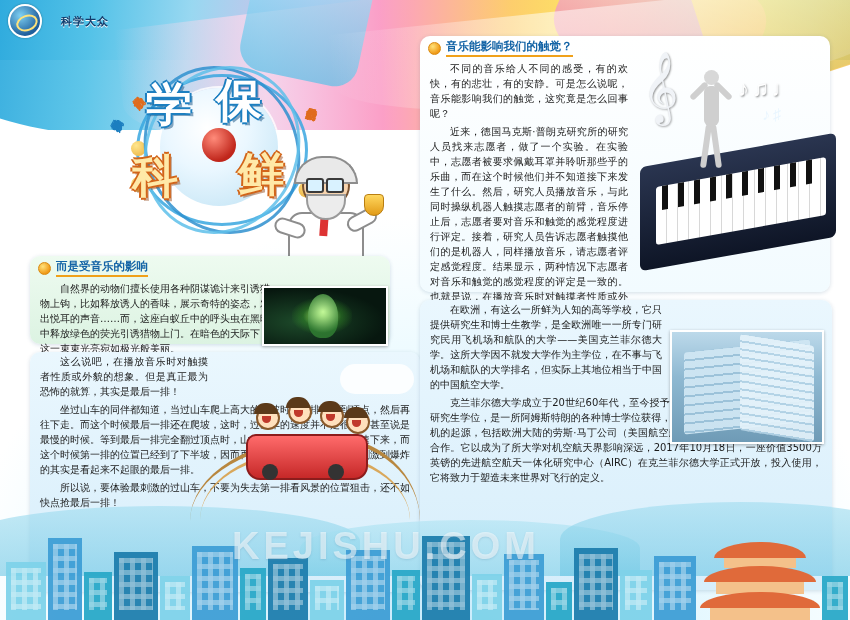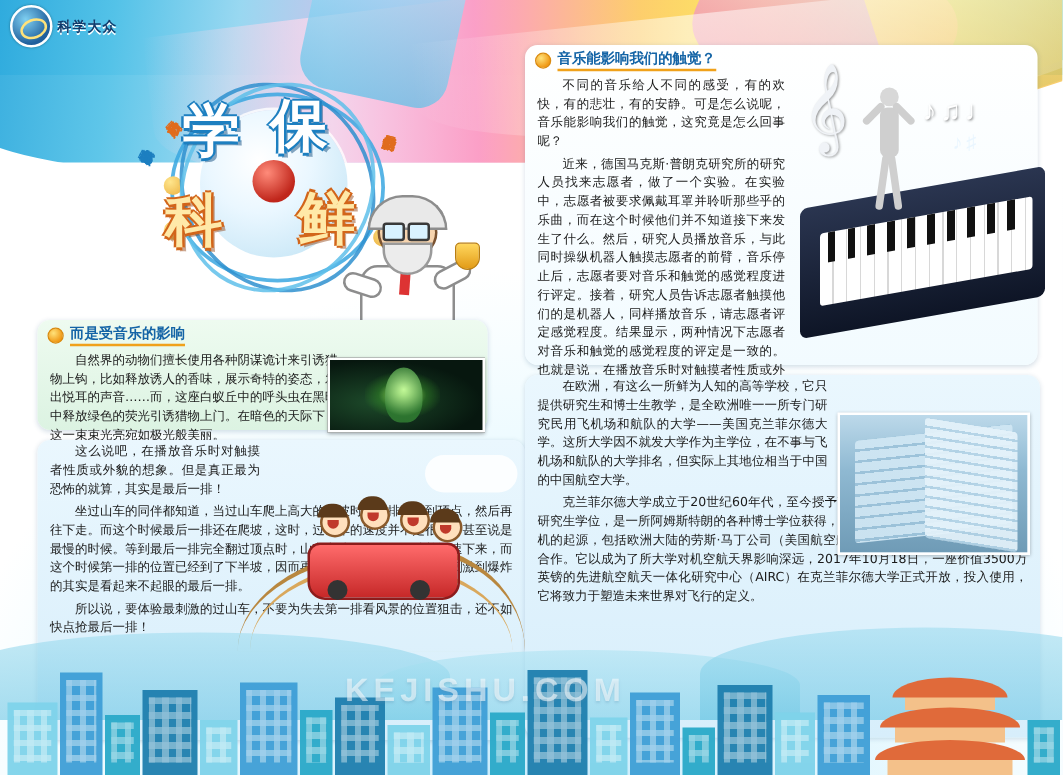--- a/index.html
+++ b/index.html
@@ -63,21 +63,21 @@
     background:radial-gradient(circle at 35% 32%,#7fd0f2,#1f5f9c 70%);
     border:2px solid #fff;box-shadow:0 0 2px rgba(0,0,0,.4);
     position:relative;
   }
   .logo .badge:after{
     content:"";position:absolute;left:6px;top:9px;width:18px;height:12px;
     border-radius:50%;border:2px solid #ffe27a;transform:rotate(-20deg);
   }
   .logo .name{
     font-size:11px;color:#123b6b;font-weight:bold;letter-spacing:1px;
-    font-family:"DejaVu Sans",sans-serif;text-shadow:0 1px 0 #fff;
+    font-family:"DejaVu Sans",sans-serif;text-shadow:0 1px 0 #fff;margin-left:15px;
   }
   
   .atom-area{position:absolute;left:40px;top:34px;width:340px;height:230px;}
   .atom-core{
     position:absolute;left:120px;top:54px;width:118px;height:118px;border-radius:50%;
     background:radial-gradient(circle at 40% 34%,#ffffff 0%,#eaf7ff 40%,#cfeaf8 75%,#b3dcf0 100%);
     box-shadow:0 0 0 2px rgba(255,255,255,.8);
   }
   .atom-core:before{
     content:"";position:absolute;left:42px;top:40px;width:34px;height:34px;border-radius:50%;
@@ -286,25 +286,24 @@
     position:absolute;left:0;width:120px;height:16px;background:#e06a3a;border-radius:50% 50% 0 0/100% 100% 0 0;
   }
   .pagoda .roof.r1{top:0;left:14px;width:92px;}
   .pagoda .roof.r2{top:24px;left:4px;width:112px;}
   .pagoda .roof.r3{top:50px;left:0;width:120px;}
   .pagoda .wall{position:absolute;left:24px;top:14px;width:72px;height:12px;background:#f4c18a;}
   .pagoda .wall2{position:absolute;left:16px;top:38px;width:88px;height:14px;background:#f4c18a;}
   .pagoda .wall3{position:absolute;left:10px;top:64px;width:100px;height:14px;background:#f4c18a;}
   .watermark{
     position:absolute;left:232px;bottom:52px;
-    font-size:26px;font-weight:bold;color:rgba(255,255,255,.55);
+    font-size:38px;font-weight:bold;color:rgba(255,255,255,.55);
     letter-spacing:4px;font-family:"Liberation Sans",sans-serif;
     text-shadow:0 1px 2px rgba(90,140,170,.25);
     pointer-events:none;
-    margin-left:44px;
   }
 </style>
 </head>
 <body>
 
 <div class="page">
 
   <div class="ribbon">
     <div class="base"></div>
     <div class="sweep1"></div>

